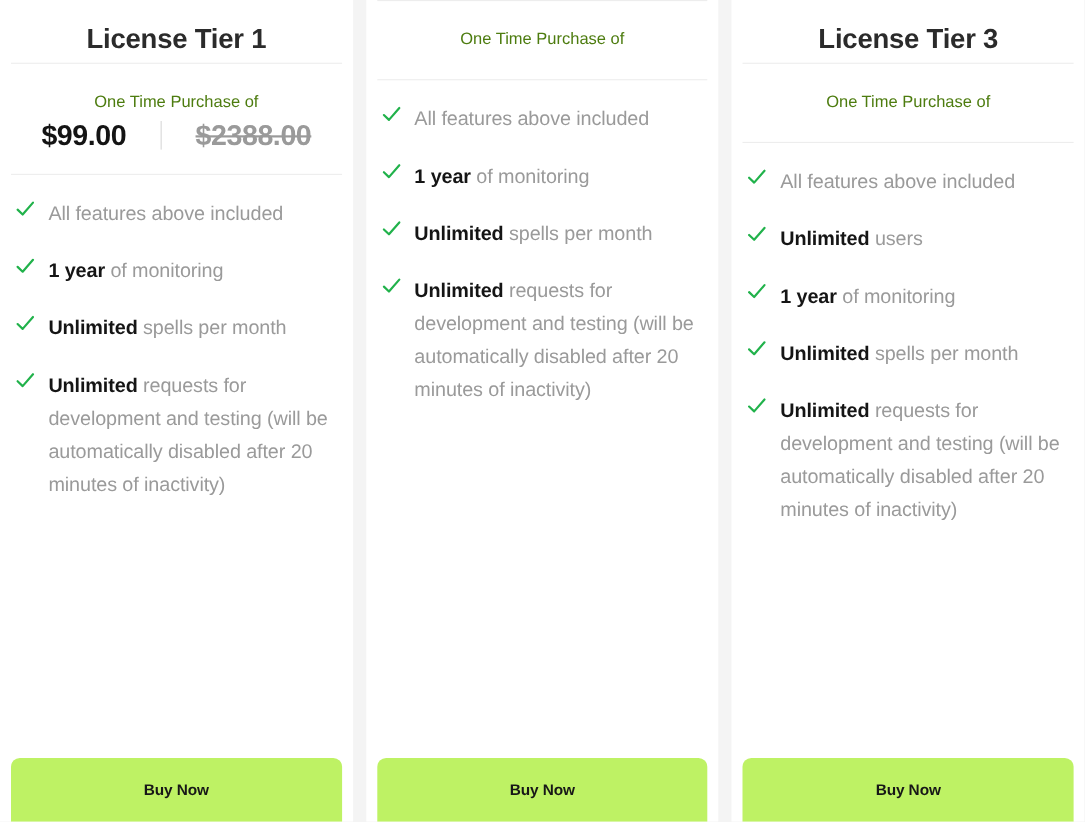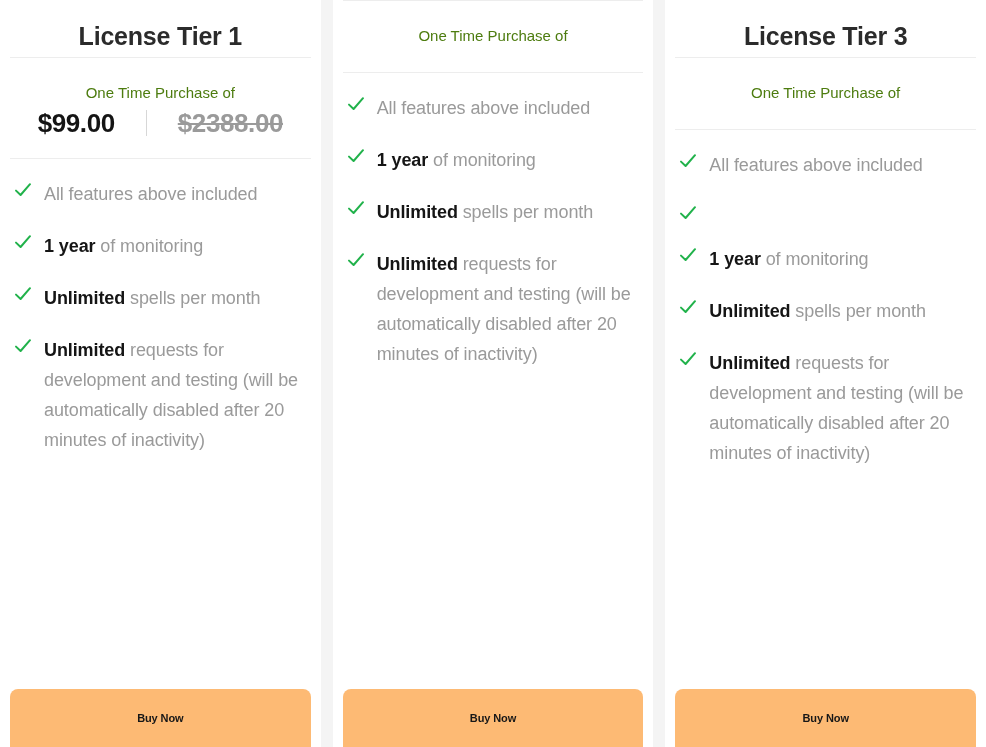--- a/index.html
+++ b/index.html
@@ -131,24 +131,24 @@
     padding: 0 10px;
     flex: 0 0 auto;
   }
   .buy-button {
     display: block;
     width: 100%;
     box-sizing: border-box;
     height: 58px;
     border: none;
     border-radius: 8px 8px 0 0;
-    background: #fdba74;
+    background: #bef264;
     color: #171717;
     font-family: "Liberation Sans", sans-serif;
-    font-size: 11px;
+    font-size: 14px;
     font-weight: bold;
     letter-spacing: -0.1px;
     cursor: pointer;
     text-align: center;
     line-height: 58px;
     padding: 0;
   }
 </style>
 </head>
 <body>
@@ -267,20 +267,21 @@
             </svg>
           </span>
           <div class="feature-text"><span>All features above included</span></div>
         </div>
         <div class="feature-item">
           <span class="check-icon">
             <svg width="18" height="18" viewBox="0 0 18 18" fill="none">
               <path d="M2 9.6 L6.6 14 L16 3.2" stroke="#21b24b" stroke-width="2" stroke-linecap="round" stroke-linejoin="round"></path>
             </svg>
           </span>
+          <div class="feature-text"><b>Unlimited</b><span> users</span></div>
         </div>
         <div class="feature-item">
           <span class="check-icon">
             <svg width="18" height="18" viewBox="0 0 18 18" fill="none">
               <path d="M2 9.6 L6.6 14 L16 3.2" stroke="#21b24b" stroke-width="2" stroke-linecap="round" stroke-linejoin="round"></path>
             </svg>
           </span>
           <div class="feature-text"><b>1 year</b><span> of monitoring</span></div>
         </div>
         <div class="feature-item">

